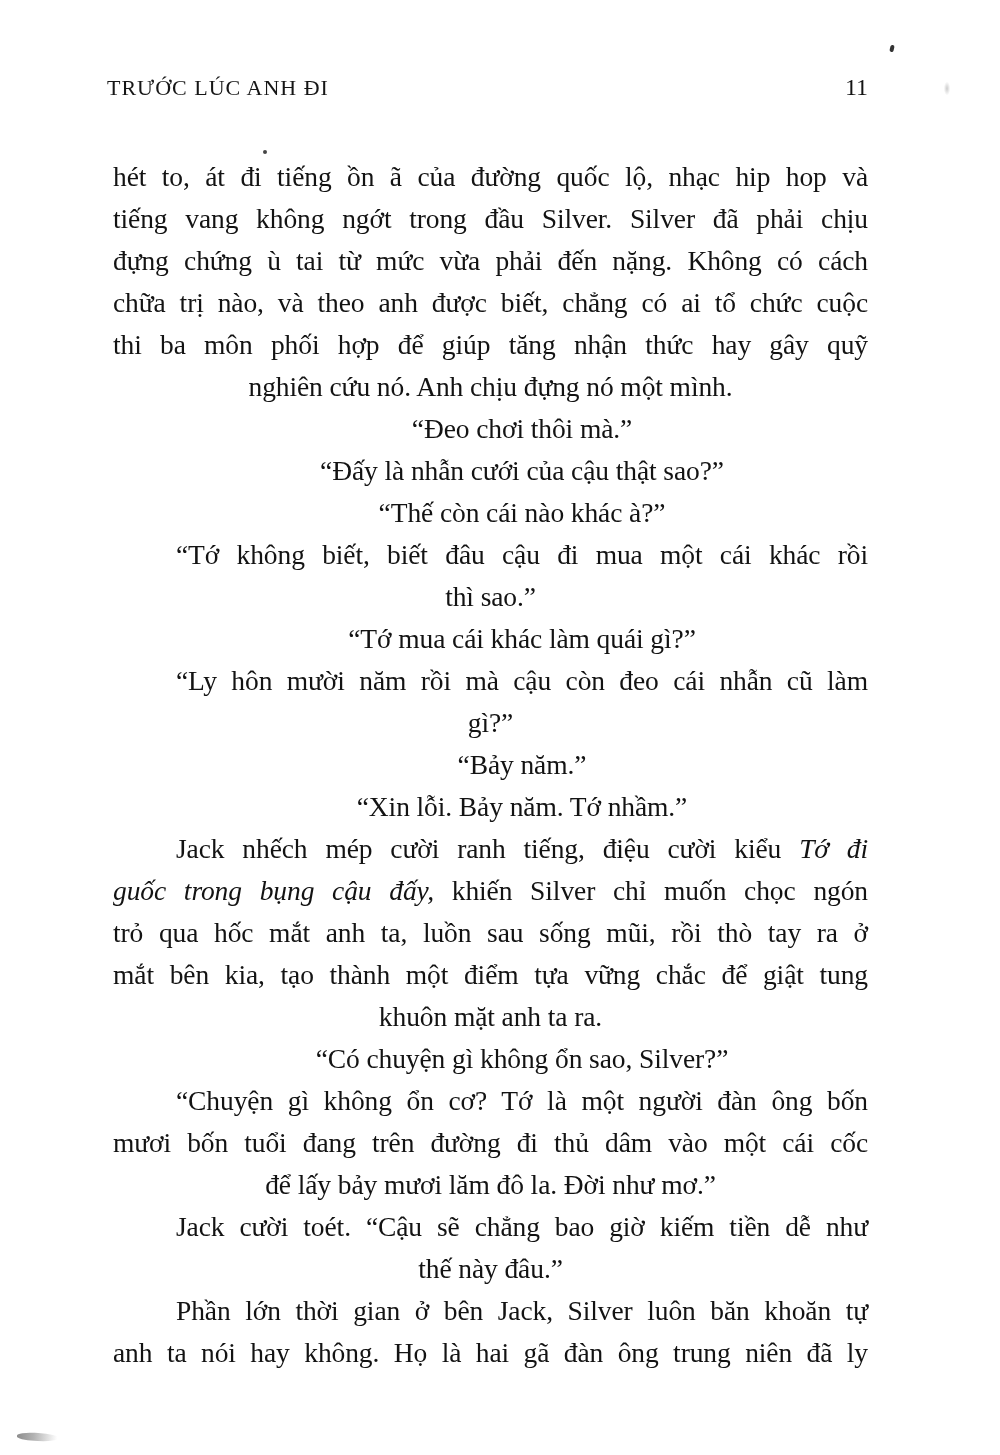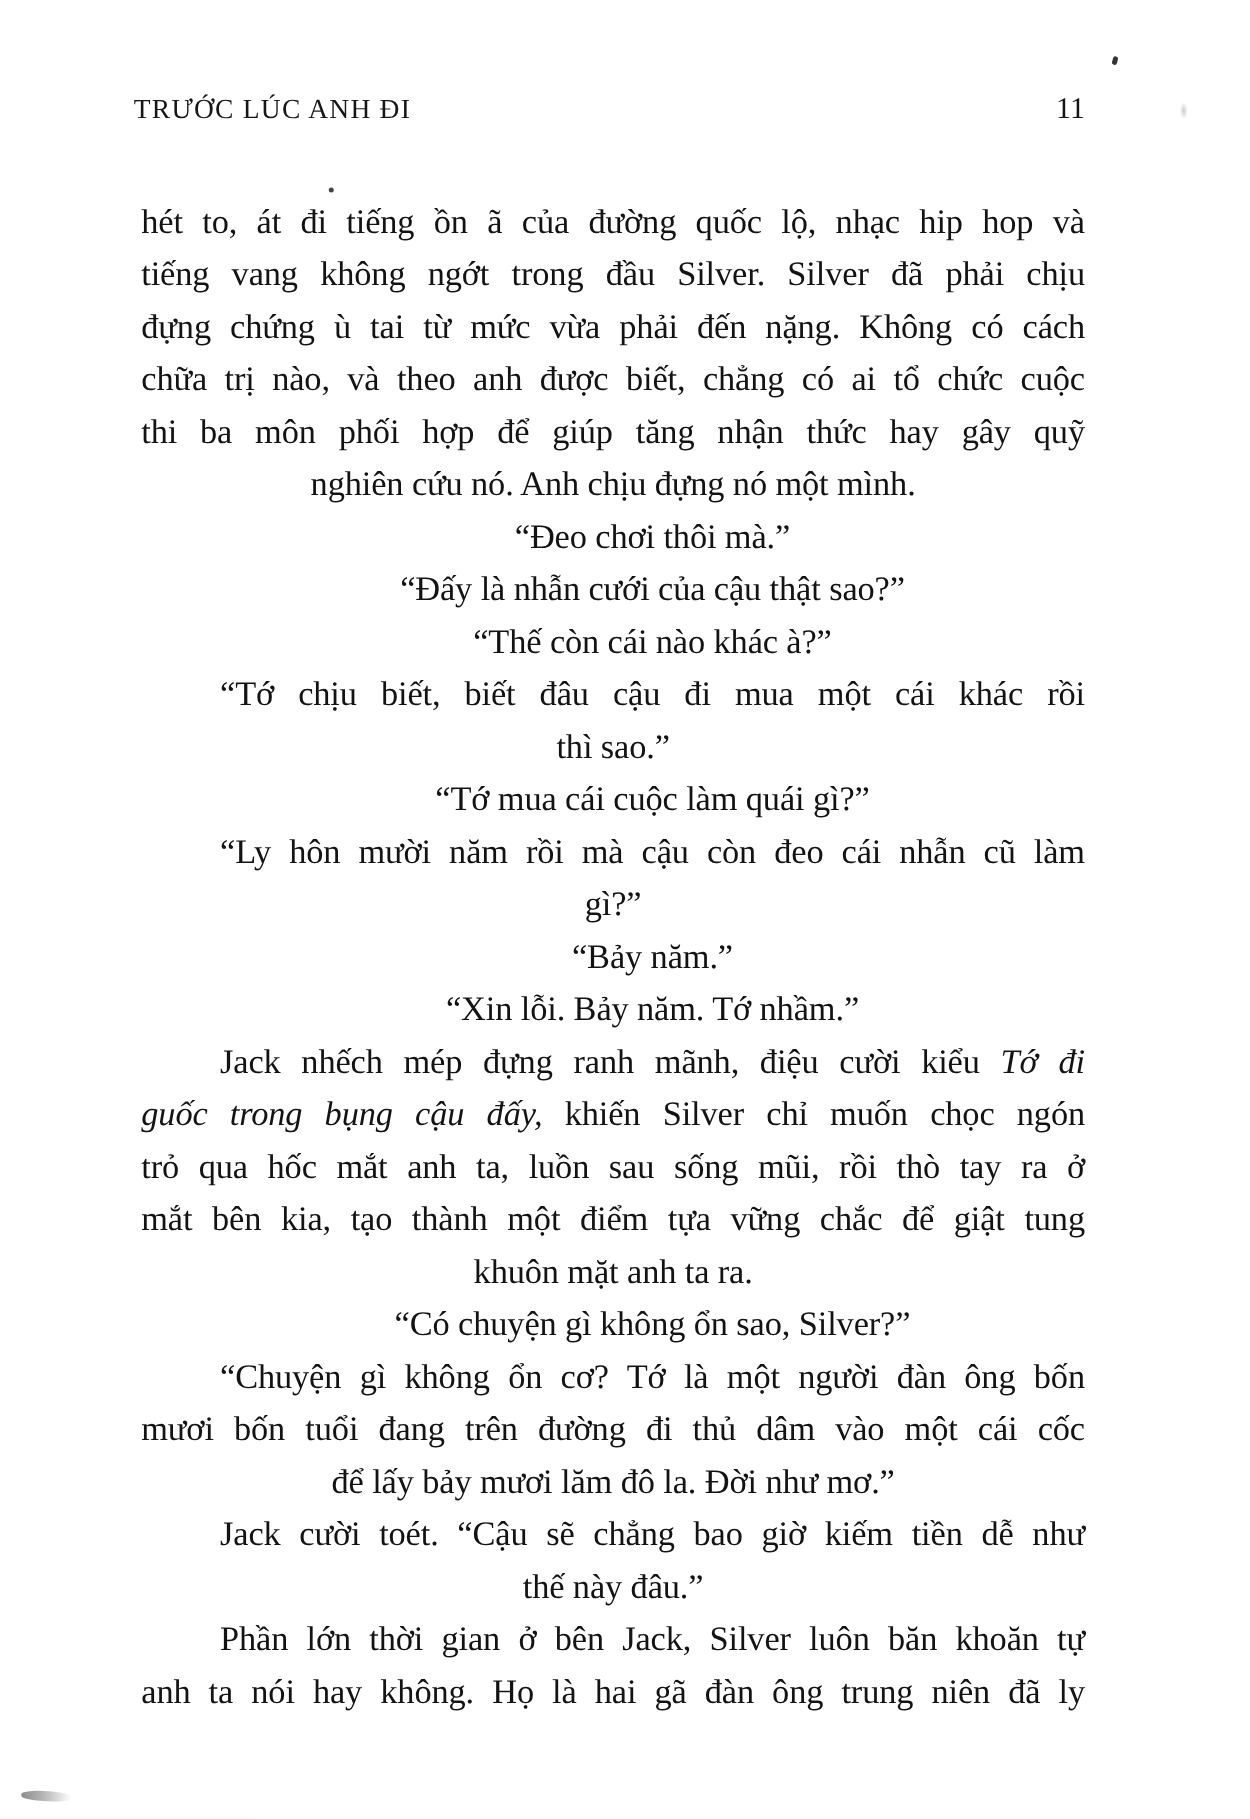--- a/index.html
+++ b/index.html
@@ -87,28 +87,28 @@
   <div class="body-text">
       <div class="line j"><span>hét to, át đi tiếng ồn ã của đường quốc lộ, nhạc hip hop và</span></div>
       <div class="line j"><span>tiếng vang không ngớt trong đầu Silver. Silver đã phải chịu</span></div>
       <div class="line j"><span>đựng chứng ù tai từ mức vừa phải đến nặng. Không có cách</span></div>
       <div class="line j"><span>chữa trị nào, và theo anh được biết, chẳng có ai tổ chức cuộc</span></div>
       <div class="line j"><span>thi ba môn phối hợp để giúp tăng nhận thức hay gây quỹ</span></div>
       <div class="line"><span>nghiên cứu nó. Anh chịu đựng nó một mình.</span></div>
       <div class="line ind"><span>“Đeo chơi thôi mà.”</span></div>
       <div class="line ind"><span>“Đấy là nhẫn cưới của cậu thật sao?”</span></div>
       <div class="line ind"><span>“Thế còn cái nào khác à?”</span></div>
-      <div class="line j ind"><span>“Tớ chịu biết, biết đâu cậu đi mua một cái khác rồi</span></div>
+      <div class="line j ind"><span>“Tớ không biết, biết đâu cậu đi mua một cái khác rồi</span></div>
       <div class="line"><span>thì sao.”</span></div>
-      <div class="line ind"><span>“Tớ mua cái cuộc làm quái gì?”</span></div>
+      <div class="line ind"><span>“Tớ mua cái khác làm quái gì?”</span></div>
       <div class="line j ind"><span>“Ly hôn mười năm rồi mà cậu còn đeo cái nhẫn cũ làm</span></div>
       <div class="line"><span>gì?”</span></div>
       <div class="line ind"><span>“Bảy năm.”</span></div>
       <div class="line ind"><span>“Xin lỗi. Bảy năm. Tớ nhầm.”</span></div>
-      <div class="line j ind"><span>Jack nhếch mép đựng ranh mãnh, điệu cười kiểu </span><i>Tớ đi</i></div>
+      <div class="line j ind"><span>Jack nhếch mép cười ranh tiếng, điệu cười kiểu </span><i>Tớ đi</i></div>
       <div class="line j"><i>guốc trong bụng cậu đấy,</i><span> khiến Silver chỉ muốn chọc ngón</span></div>
       <div class="line j"><span>trỏ qua hốc mắt anh ta, luồn sau sống mũi, rồi thò tay ra ở</span></div>
       <div class="line j"><span>mắt bên kia, tạo thành một điểm tựa vững chắc để giật tung</span></div>
       <div class="line"><span>khuôn mặt anh ta ra.</span></div>
       <div class="line ind"><span>“Có chuyện gì không ổn sao, Silver?”</span></div>
       <div class="line j ind"><span>“Chuyện gì không ổn cơ? Tớ là một người đàn ông bốn</span></div>
       <div class="line j"><span>mươi bốn tuổi đang trên đường đi thủ dâm vào một cái cốc</span></div>
       <div class="line"><span>để lấy bảy mươi lăm đô la. Đời như mơ.”</span></div>
       <div class="line j ind"><span>Jack cười toét. “Cậu sẽ chẳng bao giờ kiếm tiền dễ như</span></div>
       <div class="line"><span>thế này đâu.”</span></div>

